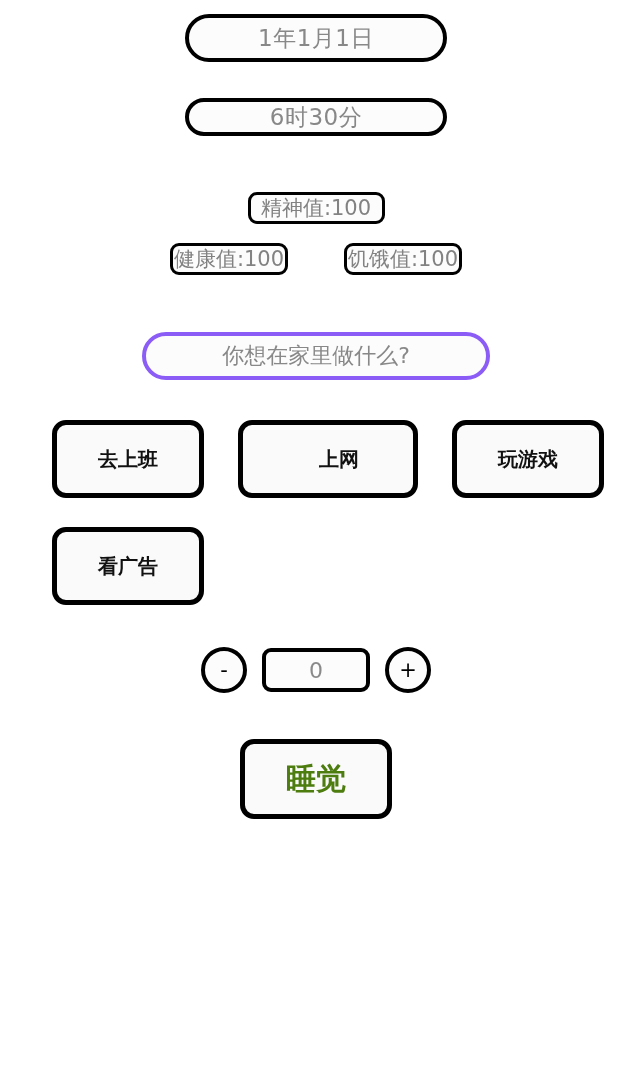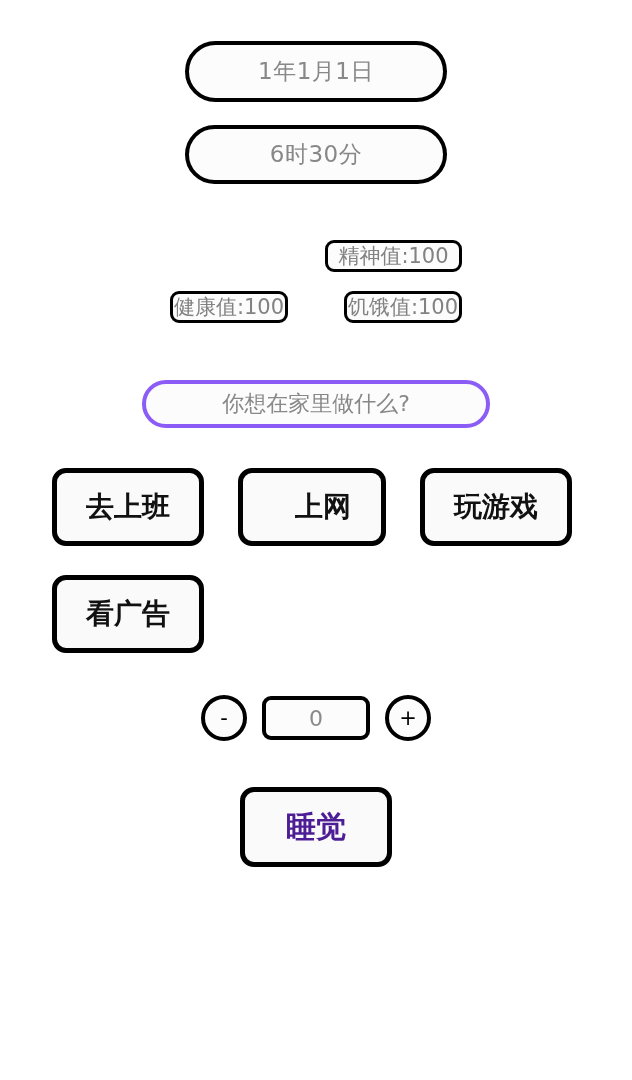--- a/index.html
+++ b/index.html
@@ -33,38 +33,38 @@
     background: #fcfcfc;
     color: #888888;
     display: flex;
     align-items: center;
     justify-content: center;
     letter-spacing: 0.5px;
   }
 
   .date-pill {
     width: 262px;
-    height: 61px;
-    margin-top: 41px;
+    height: 48px;
+    margin-top: 14px;
     font-size: 23px;
   }
 
   .time-pill {
     width: 262px;
-    height: 59px;
-    margin-top: 23px;
+    height: 38px;
+    margin-top: 36px;
     font-size: 23px;
   }
 
   
   .stats {
     margin-top: 56px;
     display: flex;
     flex-direction: column;
-    align-items: flex-end;
+    align-items: center;
   }
 
   .stat-badge {
     box-sizing: border-box;
     border: 3px solid #000000;
     border-radius: 9px;
     background: #fcfcfc;
     color: #828282;
     font-size: 21px;
     height: 32px;
@@ -125,33 +125,33 @@
   .action-row + .action-row {
     margin-top: 29px;
   }
 
   .action-btn {
     box-sizing: border-box;
     border: 5px solid #000000;
     border-radius: 14px;
     background: #fafafa;
     color: #111111;
-    font-size: 28px;
+    font-size: 20px;
     font-weight: 700;
     height: 78px;
     display: flex;
     align-items: center;
     justify-content: center;
     padding: 0 14px;
     cursor: pointer;
     white-space: nowrap;
   }
 
   .w-wide  { width: 152px; }
-  .w-narrow{ width: 148px; padding-left: 36px; }
+  .w-narrow{ width: 180px; padding-left: 36px; }
 
   .action-row .action-btn + .action-btn {
     margin-left: 34px;
   }
 
   
   .stepper {
     margin-top: 42px;
     display: flex;
     align-items: center;
@@ -191,21 +191,21 @@
 
   
   .sleep-btn {
     box-sizing: border-box;
     width: 152px;
     height: 80px;
     margin-top: 46px;
     border: 5px solid #000000;
     border-radius: 14px;
     background: #fafafa;
-    color: #4c1d95;
+    color: #4d7c0f;
     font-size: 30px;
     font-weight: 700;
     display: flex;
     align-items: center;
     justify-content: center;
     cursor: pointer;
   }
 </style>
 </head>
 <body>

